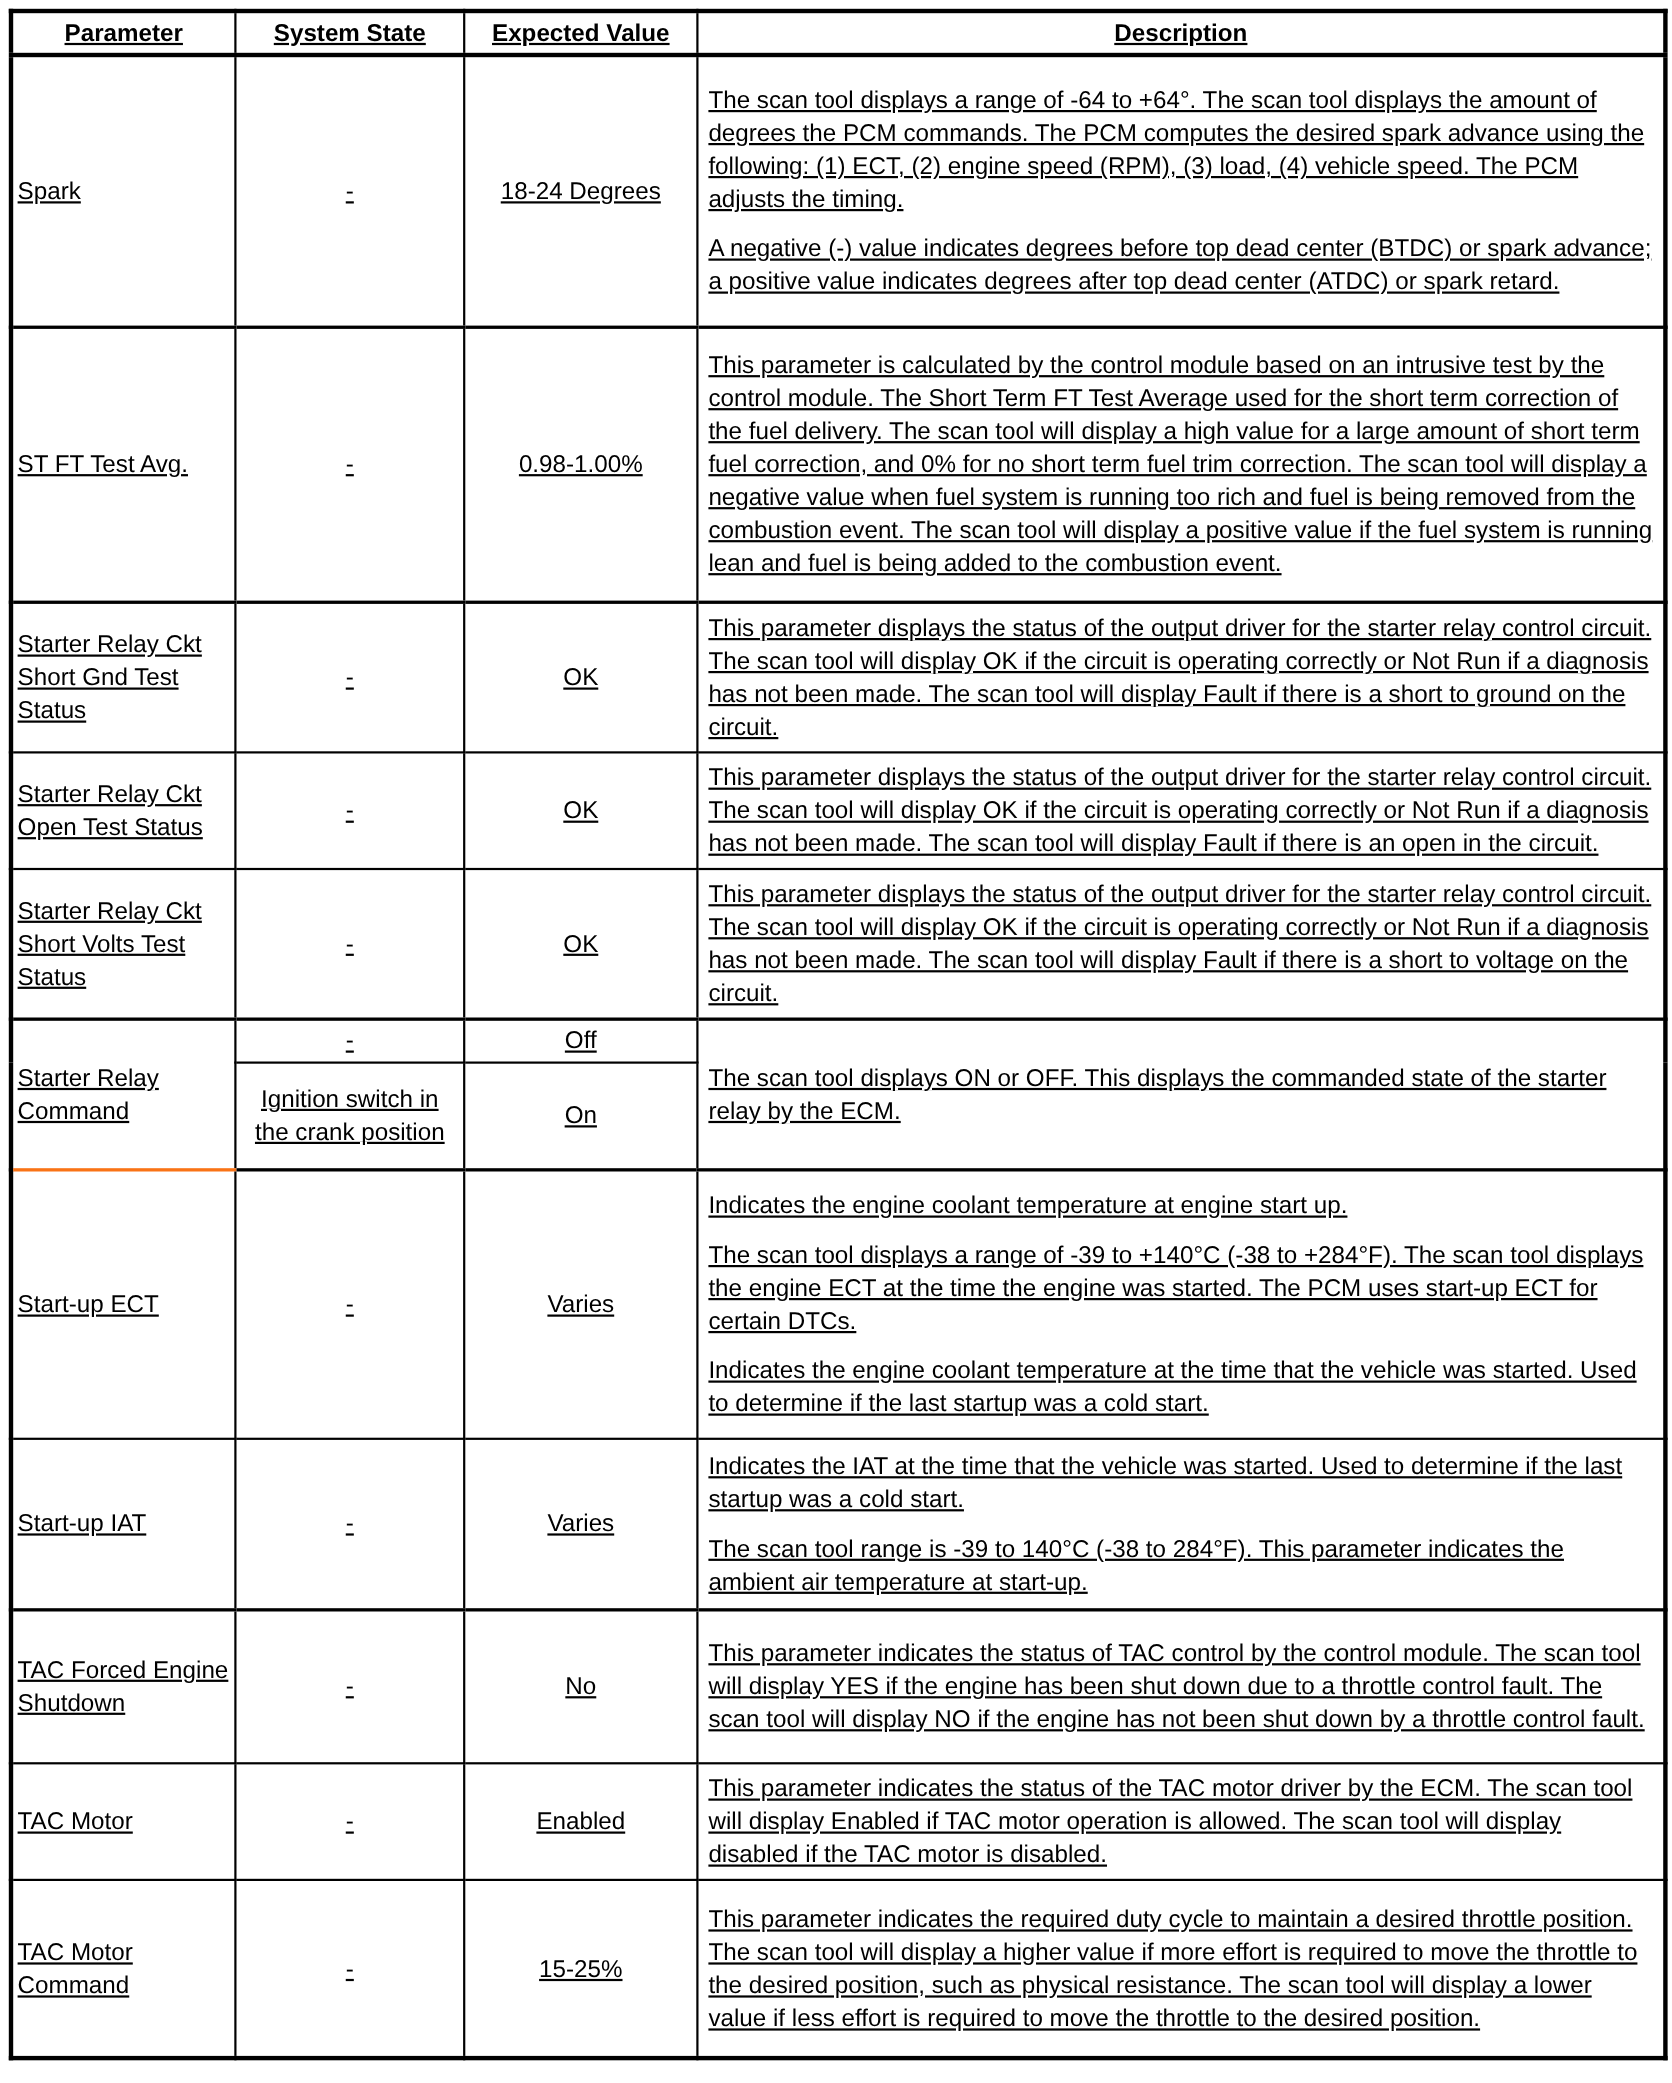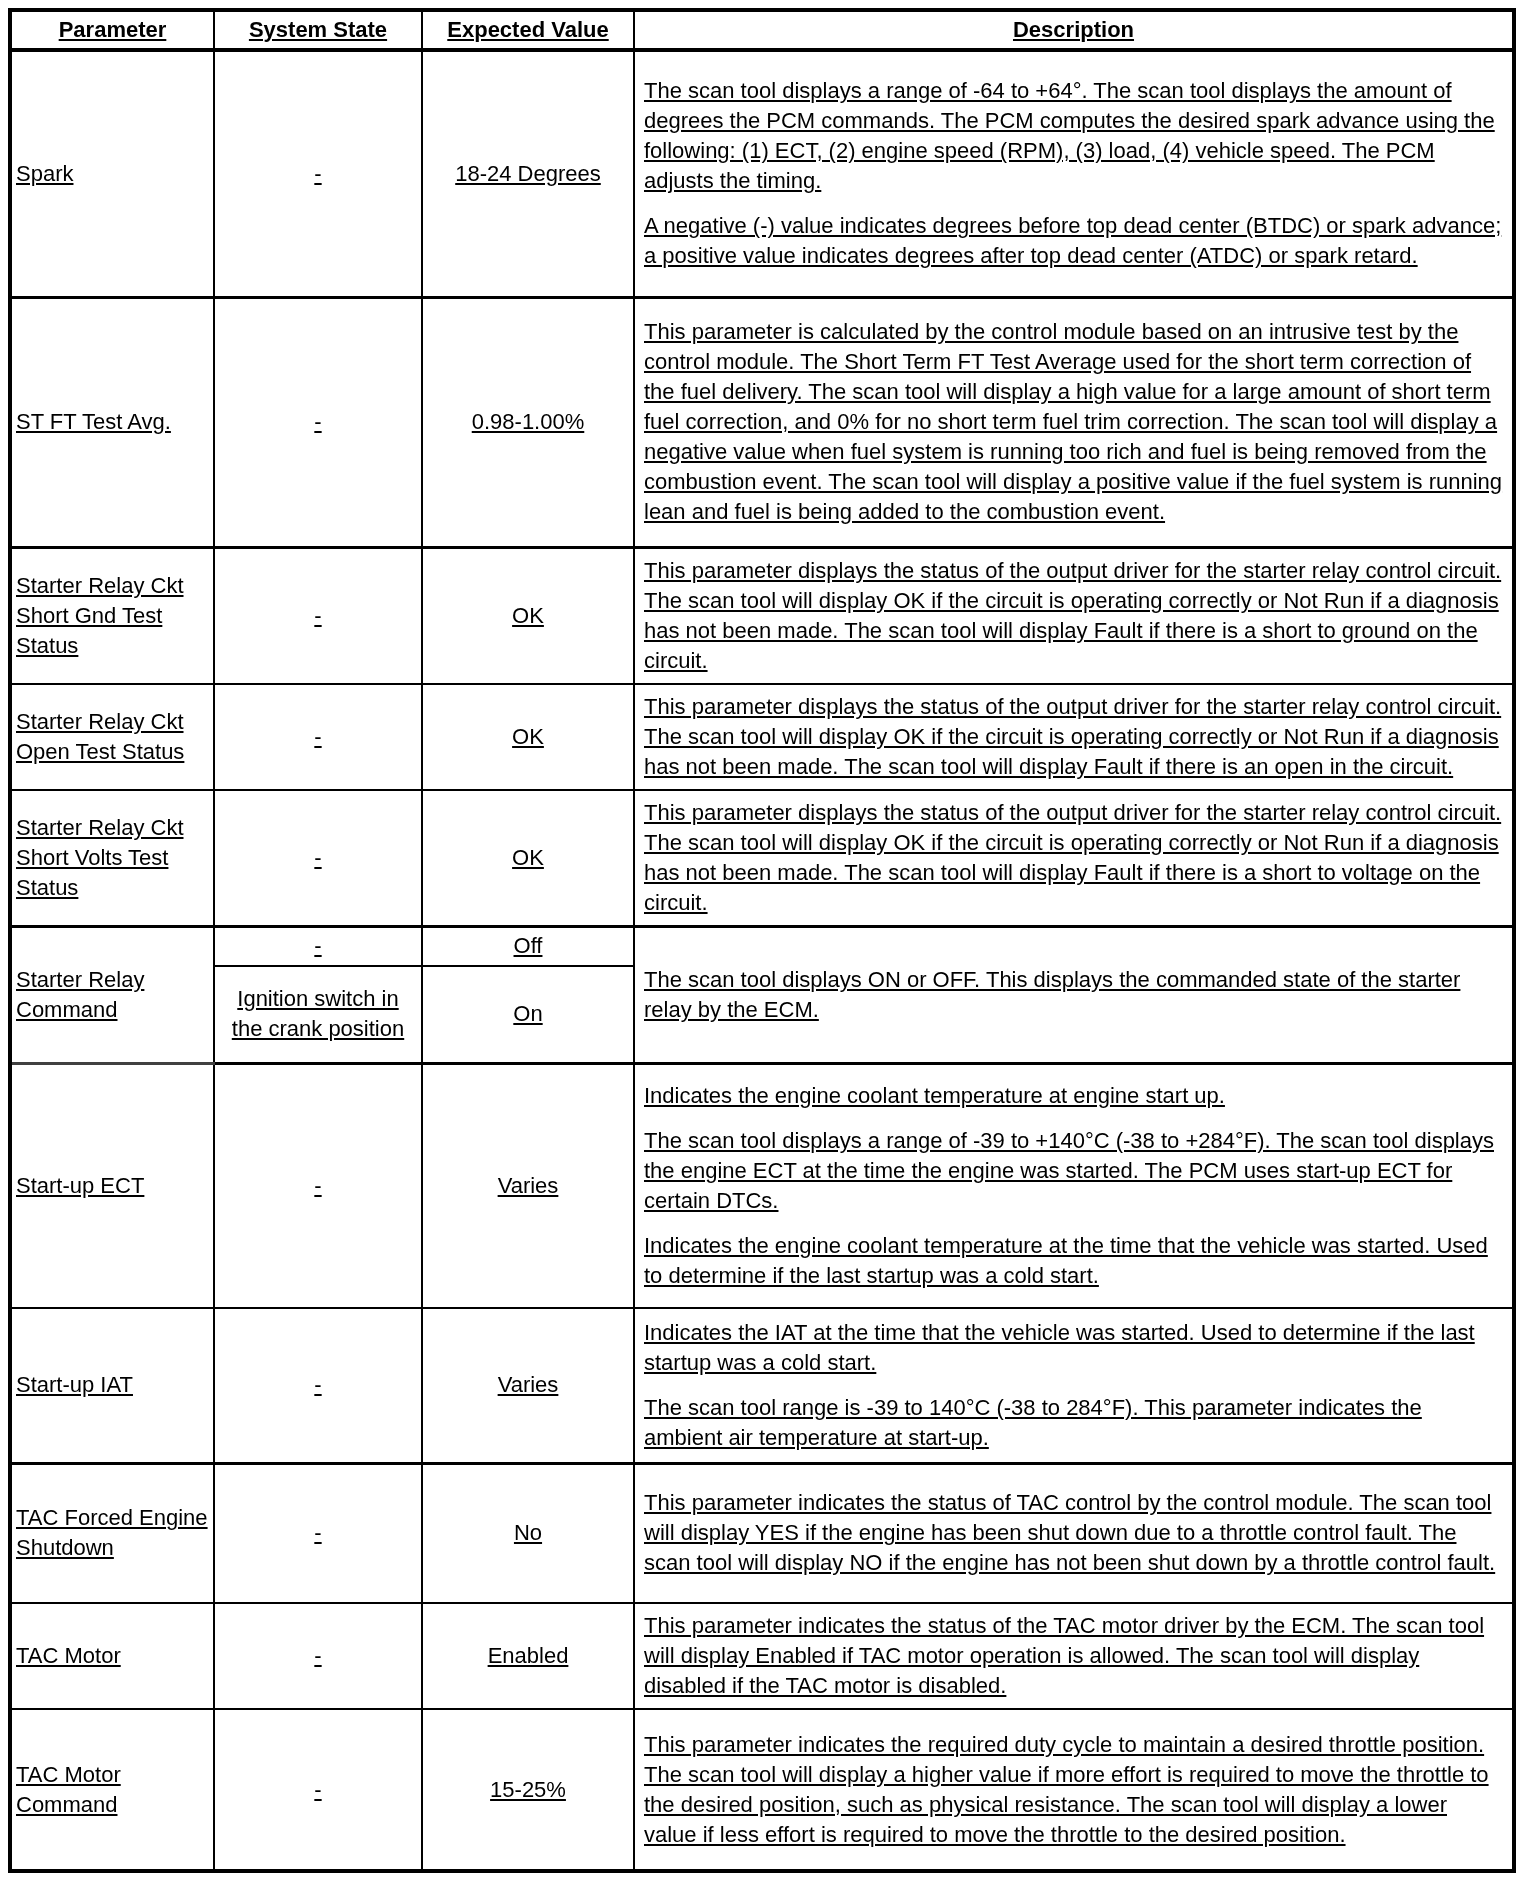--- a/index.html
+++ b/index.html
@@ -85,21 +85,21 @@
     <tr class="thick-bottom" style="height:135px">
       <td class="param">Starter Relay Ckt Short Volts Test Status</td>
       <td class="state">-</td>
       <td class="expected">OK</td>
       <td class="desc">
         <p>This parameter displays the status of the output driver for the starter relay control circuit. The scan tool will display OK if the circuit is operating correctly or Not Run if a diagnosis has not been made. The scan tool will display Fault if there is a short to voltage on the circuit.</p>
       </td>
     </tr>
 
     <tr style="height:40px">
-      <td class="param" rowspan="2" style="border-bottom:3px solid #404040">Starter Relay Command</td>
+      <td class="param" rowspan="2" style="border-bottom:3px solid #f97316">Starter Relay Command</td>
       <td class="state">-</td>
       <td class="expected">Off</td>
       <td class="desc" rowspan="2" style="border-bottom:3px solid #000">
         <p>The scan tool displays ON or OFF. This displays the commanded state of the starter relay by the ECM.</p>
       </td>
     </tr>
     <tr class="thick-bottom" style="height:97px">
       <td class="state">Ignition switch in the crank position</td>
       <td class="expected">On</td>
     </tr>

